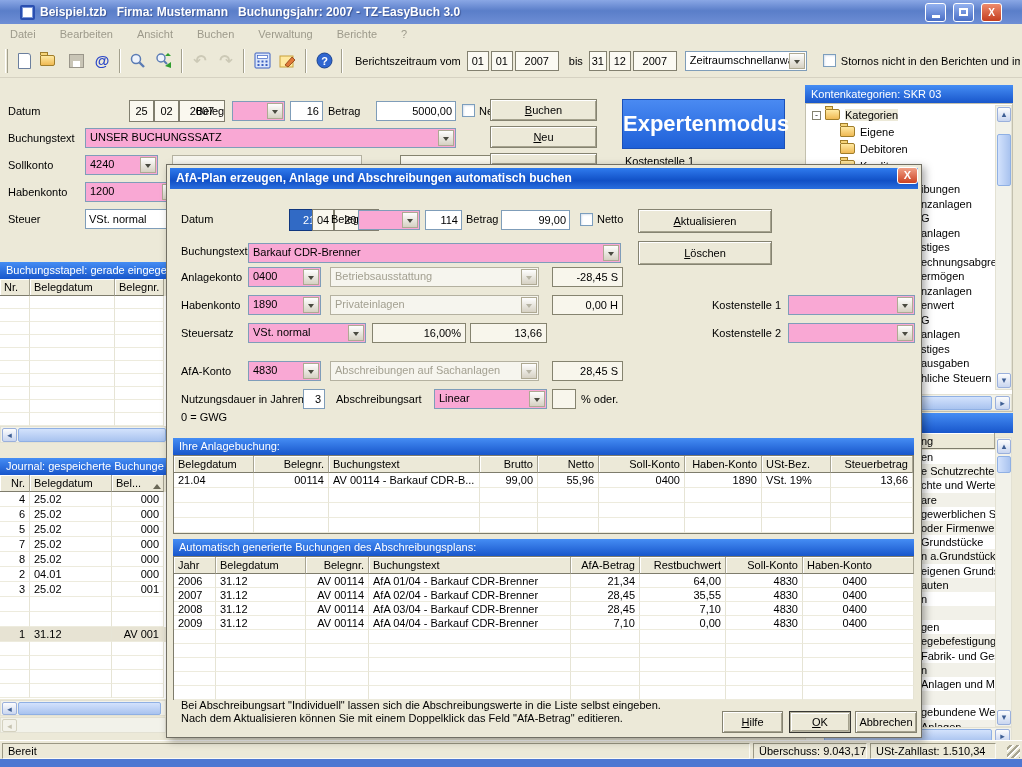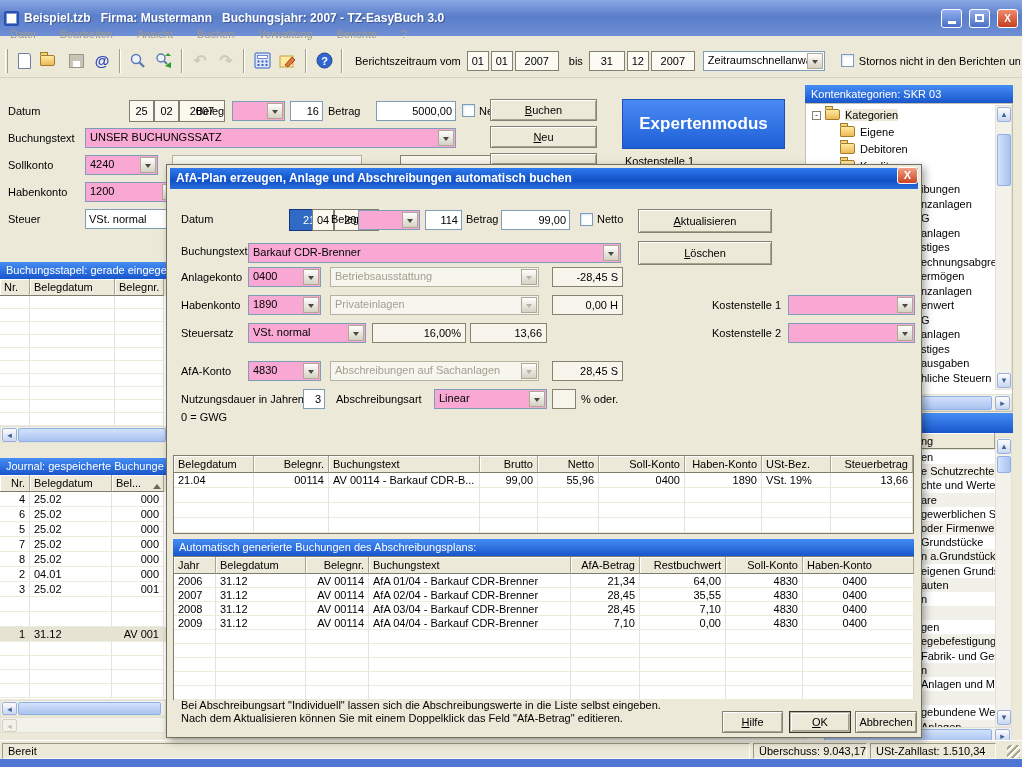--- a/index.html
+++ b/index.html
@@ -2,21 +2,21 @@
 <html><head>
 <meta charset="utf-8">
 <style>
   html,body{margin:0;padding:0;background:#d8d4c8;}
   *{box-sizing:border-box;}
   .win{position:relative;width:1022px;height:767px;background:#ece9d8;overflow:hidden;
        font-family:"Liberation Sans",sans-serif;font-size:11px;color:#000;}
   .abs{position:absolute;}
 
   
-  .titlebar{left:0;top:0;width:1022px;height:36px;display:flex;align-items:center;gap:5px;padding:0 4px;
+  .titlebar{left:0;top:0;width:1022px;height:24px;display:flex;align-items:center;gap:5px;padding:0 20px;
     background:linear-gradient(180deg,#8aa7e5 0%,#5a7ec9 45%,#6e8ed5 100%);}
   .appicon{width:15px;height:15px;background:#fff;border:2px solid #2a4fb0;border-radius:2px;
     box-shadow:inset 0 0 0 1px #7b97d8;}
   .ttl{color:#fff;font-weight:bold;font-size:12px;white-space:pre;flex:1;overflow:hidden;
     text-shadow:1px 1px 1px #3a5494;}
   .wbtn{width:21px;height:19px;border:1px solid #fff;border-radius:3px;margin-left:2px;
     background:linear-gradient(180deg,#93b1ef,#4a6fc6);display:flex;align-items:center;justify-content:center;color:#fff;font-weight:bold;font-size:10px;}
   .wbtn.close{background:linear-gradient(180deg,#ee8b6c,#c43e20);}
   .minglyph{width:8px;height:3px;background:#fff;margin-top:8px;}
   .maxglyph{width:9px;height:8px;border:2px solid #fff;}
@@ -52,21 +52,21 @@
   .dis{background:#f6f5ee !important;color:#a3a091;border-color:#b4b1a0 !important;}
   .dis .dbtn::after{border-top-color:#b7b4a4;}
   .ro{position:absolute;background:#f8f6ec;border:1px solid #85836f;line-height:18px;height:20px;text-align:right;padding:0 4px;}
   .btn{position:absolute;background:#ece9d8;border:1px solid #858371;
     box-shadow:inset 1px 1px 0 #fff,inset -1px -1px 0 #a5a28e;text-align:center;cursor:default;}
   .btn.u::first-letter{text-decoration:underline;}
   .btn.def{border:1px solid #383833;box-shadow:inset 0 0 0 1px #b8b5a2,inset 2px 2px 0 #fff,inset -2px -2px 0 #a5a28e;}
   .chk{position:absolute;width:13px;height:13px;background:#fff;border:1px solid #7c9ebd;box-shadow:inset 1px 1px 2px #d9e2ee;}
   .bluebar{position:absolute;background:linear-gradient(180deg,#458df4,#1856cb);color:#fff;line-height:17px;padding:0 6px;white-space:nowrap;overflow:hidden;}
   .expertbtn{position:absolute;background:linear-gradient(180deg,#4a8af2,#1e60d8);border:1px solid #1a50b8;color:#fff;
-    font-weight:bold;font-size:17px;text-align:center;}
+    font-weight:bold;font-size:22px;text-align:center;}
 
   
   .tbl{position:absolute;background:#fff;border:1px solid #7e7c6c;}
   .grid{display:grid;}
   .th{background:#ece9d8;border-right:1px solid #a8a593;border-bottom:1px solid #7e7c6c;line-height:16px;height:17px;
       padding:0 4px;white-space:nowrap;overflow:hidden;box-shadow:inset 1px 1px 0 #fff;position:relative;}
   .th.r{text-align:right;}
   .td{border-right:1px solid #e6e4d5;border-bottom:1px solid #edebdd;line-height:15px;padding:0 4px;white-space:nowrap;overflow:hidden;}
   .td.r{text-align:right;}
   .tbl2 .td:nth-child(8n){padding-right:46px;}
@@ -197,21 +197,21 @@
           <circle cx="8.5" cy="8.5" r="7.5" fill="#2f66d0" stroke="#1c448f"></circle>
           <text x="8.5" y="12.5" font-size="11" font-weight="bold" fill="#fff" text-anchor="middle" font-family="Liberation Sans">?</text>
         </svg>
     </span>
     <span class="tsep"></span>
     <span class="tlabel">Berichtszeitraum vom</span>
     <span class="tbox" style="width:22px">01</span>
     <span class="tbox" style="width:22px">01</span>
     <span class="tbox" style="width:44px">2007</span>
     <span class="tlabel">bis</span>
-    <span class="tbox" style="width:36px">31</span>
+    <span class="tbox" style="width:18px">31</span>
     <span class="tbox" style="width:22px">12</span>
     <span class="tbox" style="width:44px">2007</span>
     <span class="toolcombo" style="width:122px">
       <span class="v">Zeitraumschnellanwahl</span>
       <span class="dbtn"></span>
     </span>
     <span class="chk" style="position:relative;flex:none;margin:0 5px 0 10px;"></span>
     <span style="white-space:nowrap;overflow:hidden;flex:1">Stornos nicht in den Berichten und im Journal an:</span>
   </div>
 
@@ -529,20 +529,21 @@
     <div class="fld r" style="left:136px;top:224px;width:22px">3</div>
     <div class="lbl" style="left:169px;top:224px">Abschreibungsart</div>
     <div class="combo" style="left:267px;top:224px;width:113px">
       <span class="v">Linear</span>
       <span class="dbtn"></span>
     </div>
     <div class="ro" style="left:385px;top:224px;width:24px"></div>
     <div class="lbl" style="left:414px;top:224px">% oder.</div>
     <div class="lbl" style="left:14px;top:244px;height:16px;line-height:16px">0 = GWG</div>
 
+    <div class="bluebar" style="left:6px;top:273px;width:741px;height:17px">Ihre Anlagebuchung:</div>
     <div class="tbl tbl1" style="left:6px;top:290px;width:741px;height:79px">
       <div class="grid" style="grid-template-columns:80px 75px 151px 58px 61px 86px 77px 69px 82px">
         <div class="th">Belegdatum</div>
         <div class="th r">Belegnr.</div>
         <div class="th">Buchungstext</div>
         <div class="th r">Brutto</div>
         <div class="th r">Netto</div>
         <div class="th r">Soll-Konto</div>
         <div class="th r">Haben-Konto</div>
         <div class="th">USt-Bez.</div>

